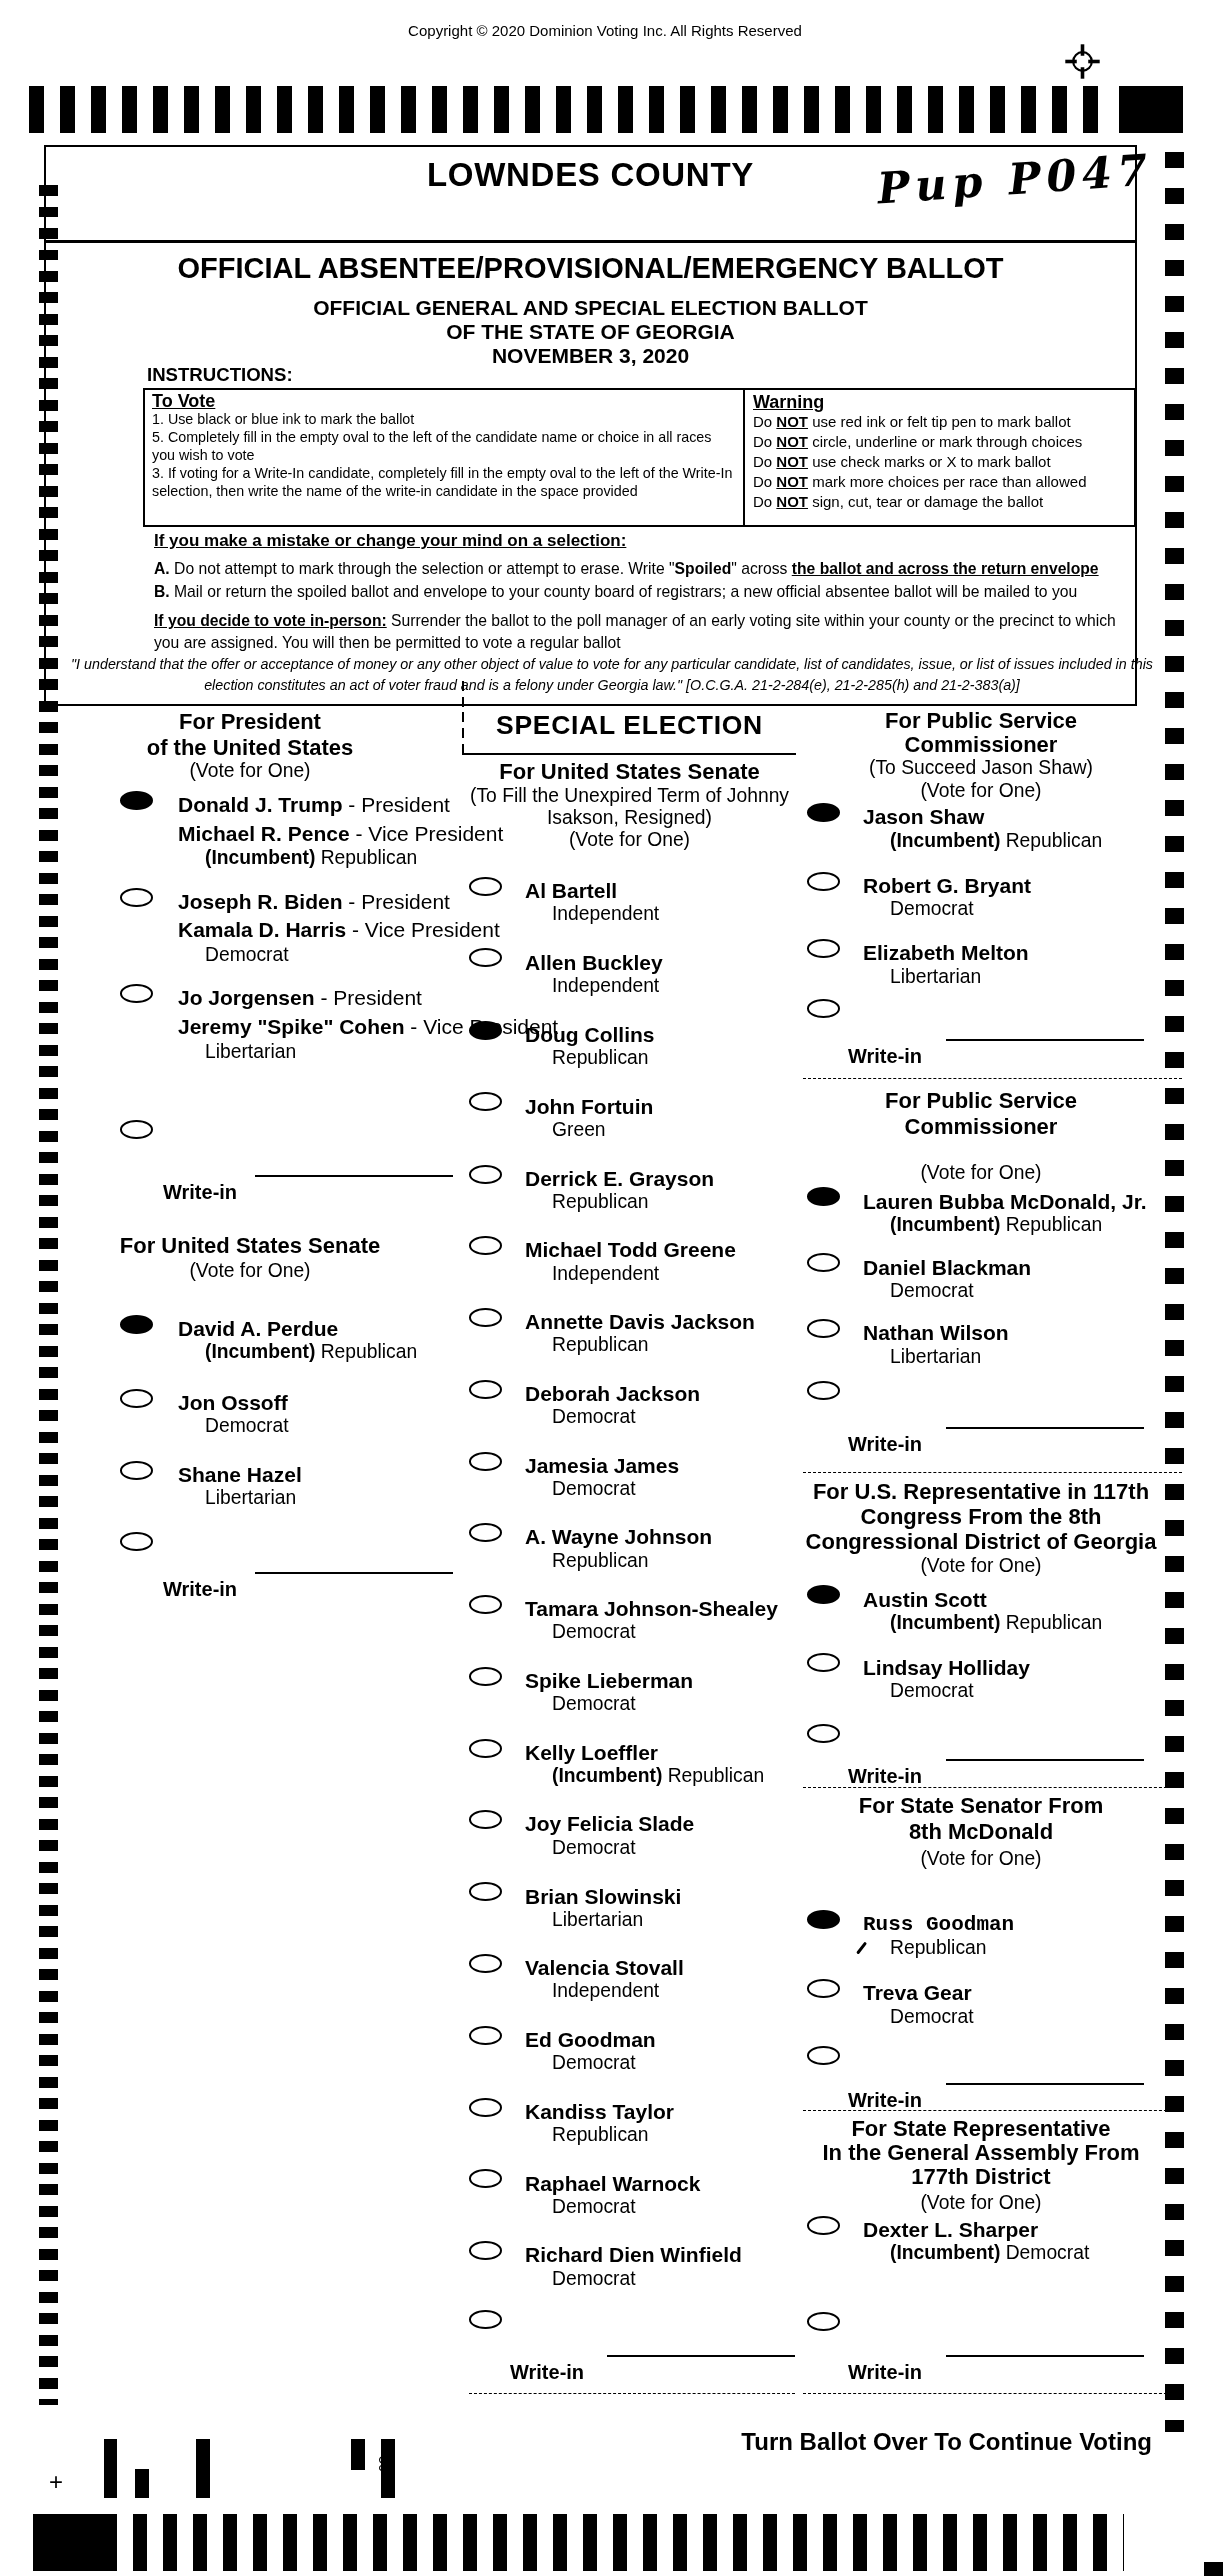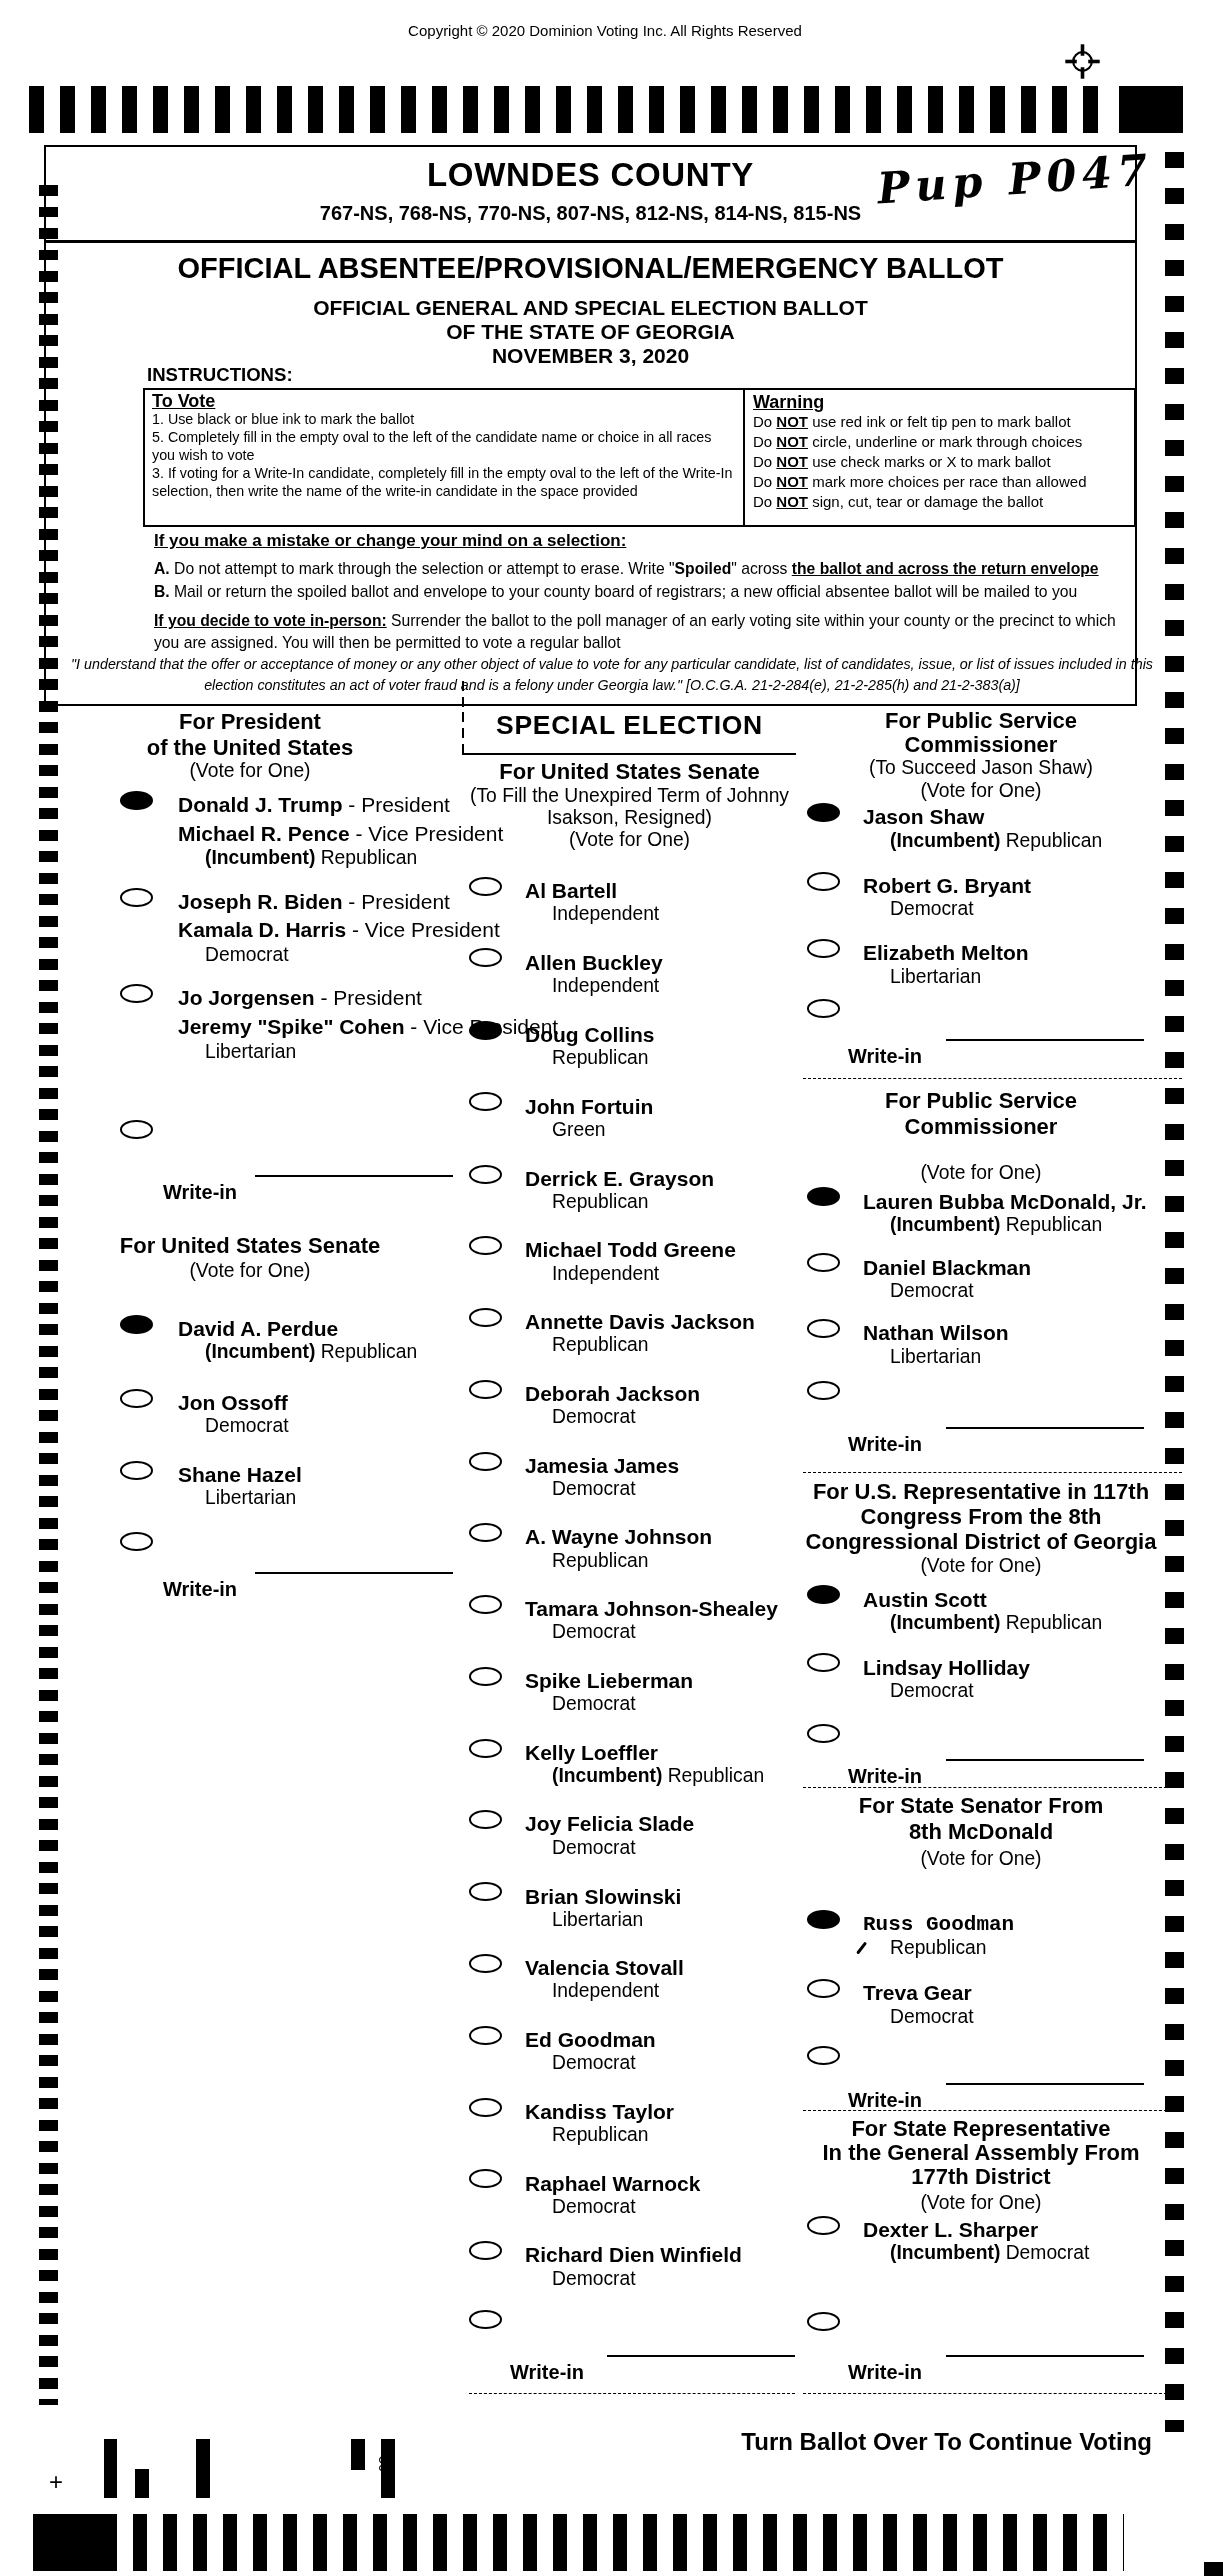--- a/index.html
+++ b/index.html
@@ -75,21 +75,20 @@
     <line x1="6" y1="30" x2="22" y2="30" stroke="#000" stroke-width="5"></line>
     <line x1="38" y1="30" x2="54" y2="30" stroke="#000" stroke-width="5"></line>
   </svg>
   <div class="abs tm-top"></div>
   <div class="abs tm-top-wide"></div>
   <div class="abs tm-left"></div>
   <div class="abs tm-right"></div>
 
   <div class="abs outerbox"></div>
   <div class="abs county ctr b">LOWNDES COUNTY</div>
-  <div class="abs ballotids ctr b">767-NS, 768-NS, 770-NS, 807-NS, 812-NS, 814-NS, 815-NS</div>
   <div class="abs handwrite">Pup P047</div>
   <div class="abs hr1"></div>
   <div class="abs btitle ctr b">OFFICIAL ABSENTEE/PROVISIONAL/EMERGENCY BALLOT</div>
   <div class="abs bsub ctr b" style="top:296px;">OFFICIAL GENERAL AND SPECIAL ELECTION BALLOT</div>
   <div class="abs bsub ctr b" style="top:320px;">OF THE STATE OF GEORGIA</div>
   <div class="abs bsub ctr b" style="top:344px;">NOVEMBER 3, 2020</div>
 
   <div class="abs instr-label b">INSTRUCTIONS:</div>
   <div class="abs ibox"></div>
   <div class="abs ivline"></div>

